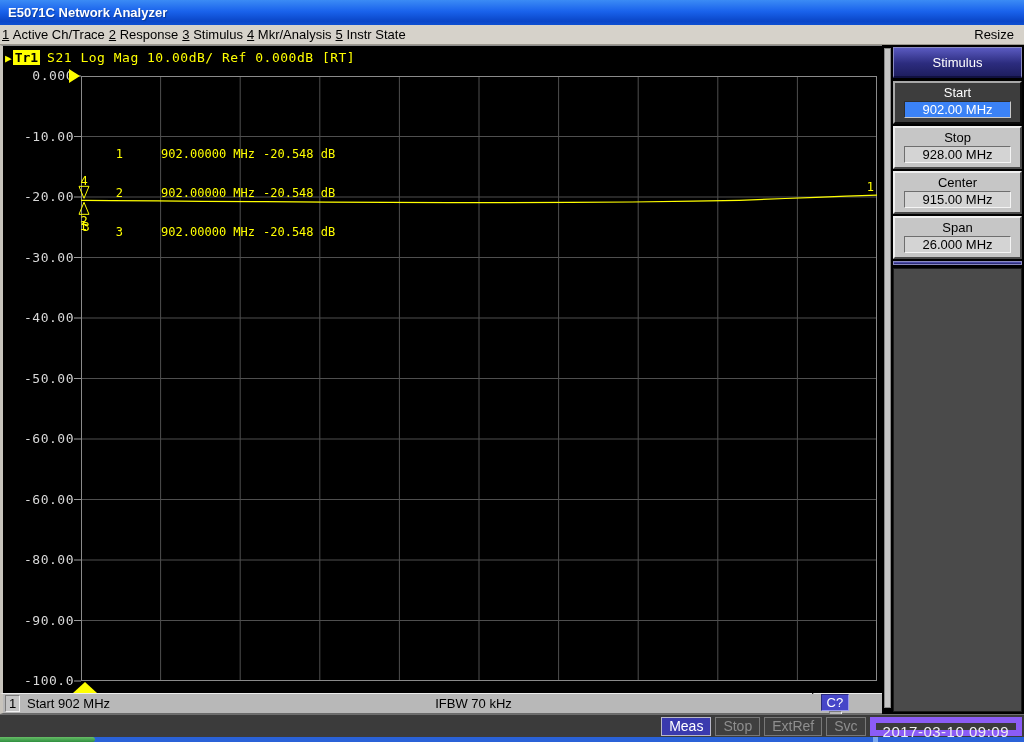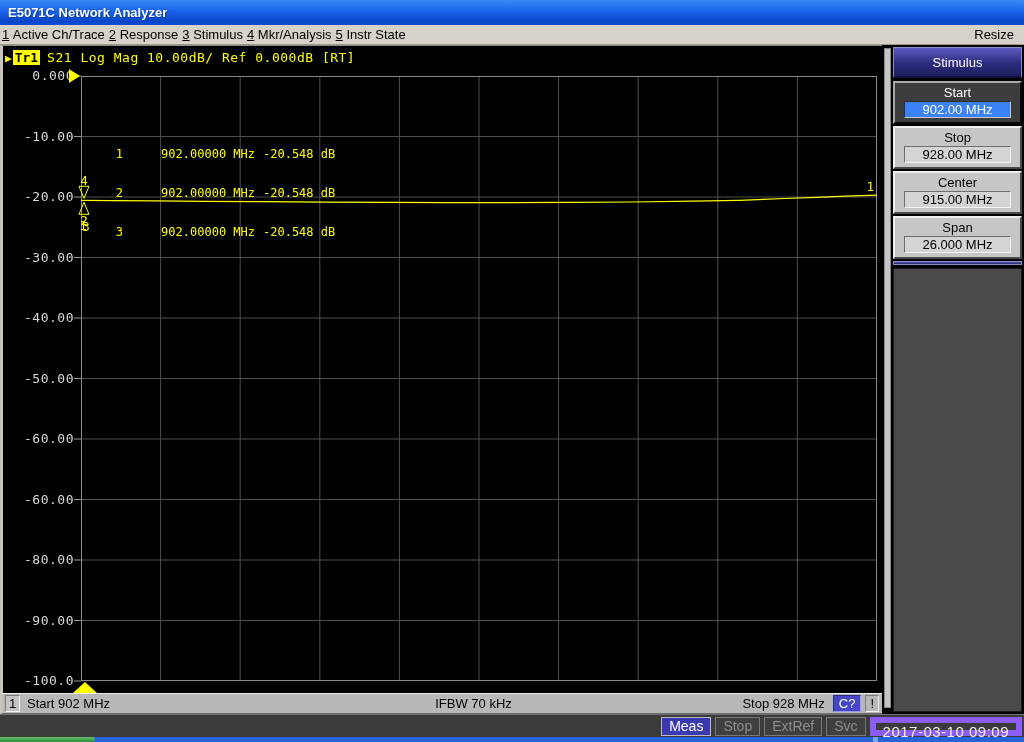--- a/index.html
+++ b/index.html
@@ -55,21 +55,21 @@
     position:absolute; left:0; top:648px; width:882px; height:21px;
     background:#b8b8b8; border-top:1px solid #ececec; border-left:3px solid #c8c4bc;
     border-bottom:1px solid #6a6a6a;
     font-size:13px; color:#000; display:flex; align-items:center;
   }
   .chan-box { width:15px; height:17px; margin-left:2px; background:#c4c4c4;
     border:1px solid; border-color:#7c7c7c #f2f2f2 #f2f2f2 #7c7c7c;
     text-align:center; line-height:15px; }
   .sb-left { margin-left:7px; }
   .sb-center { position:absolute; left:0; width:100%; text-align:center; pointer-events:none;margin-left:31px; }
-  .sb-right { margin-left:auto; display:flex; align-items:center; }
+  .sb-right { margin-left:auto; display:flex; align-items:center;flex-direction:column; }
   .sb-stop { margin-right:8px; }
   .badge-cq { background:#4646c8; color:#fff; border:1px solid; border-color:#2a2a7a #9a9af0 #9a9af0 #2a2a7a;
     padding:0 5px; height:17px; line-height:15px; margin-right:4px; }
   .badge-ex { background:#b8b8b8; border:1px solid; border-color:#7c7c7c #f0f0f0 #f0f0f0 #7c7c7c;
     padding:0 4px; height:17px; line-height:15px; margin-right:3px; }
 
   
   .sidebar { position:absolute; left:882px; top:0; width:142px; height:669px; background:#000; }
   .scrollstrip { position:absolute; left:2px; top:3px; width:7px; height:660px;
     background:#c6c6c6; border:1px solid #888; }

